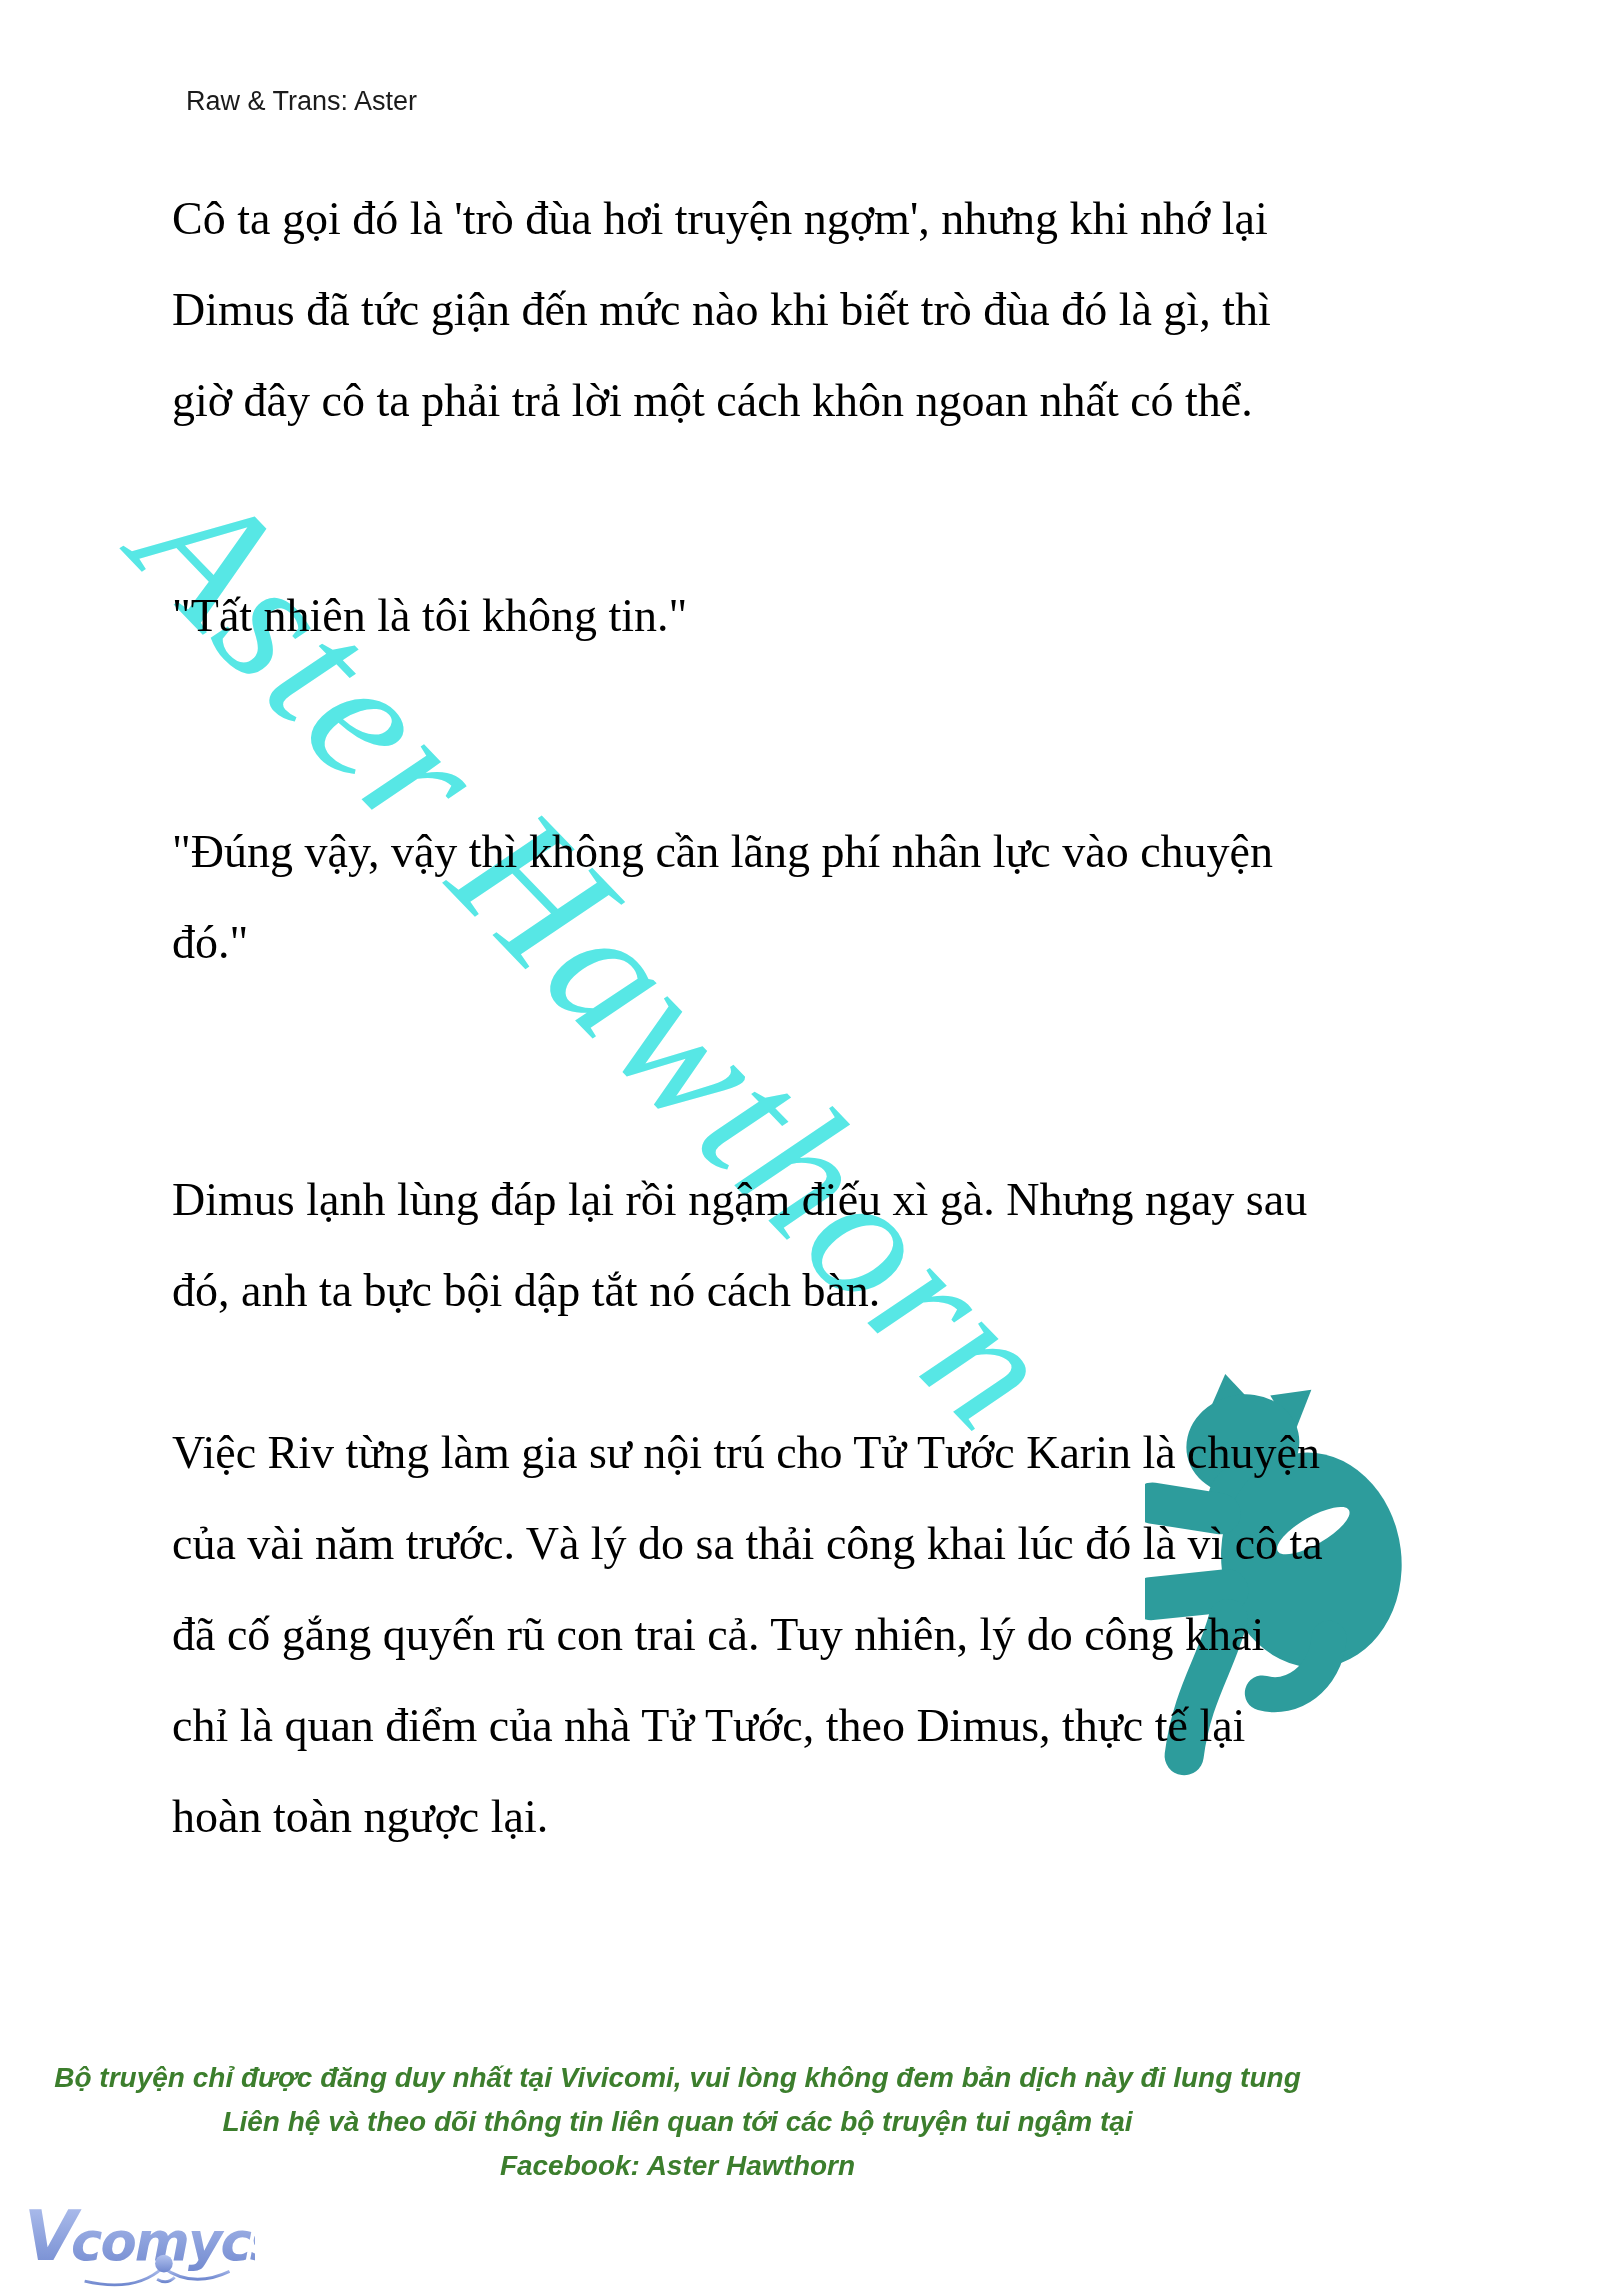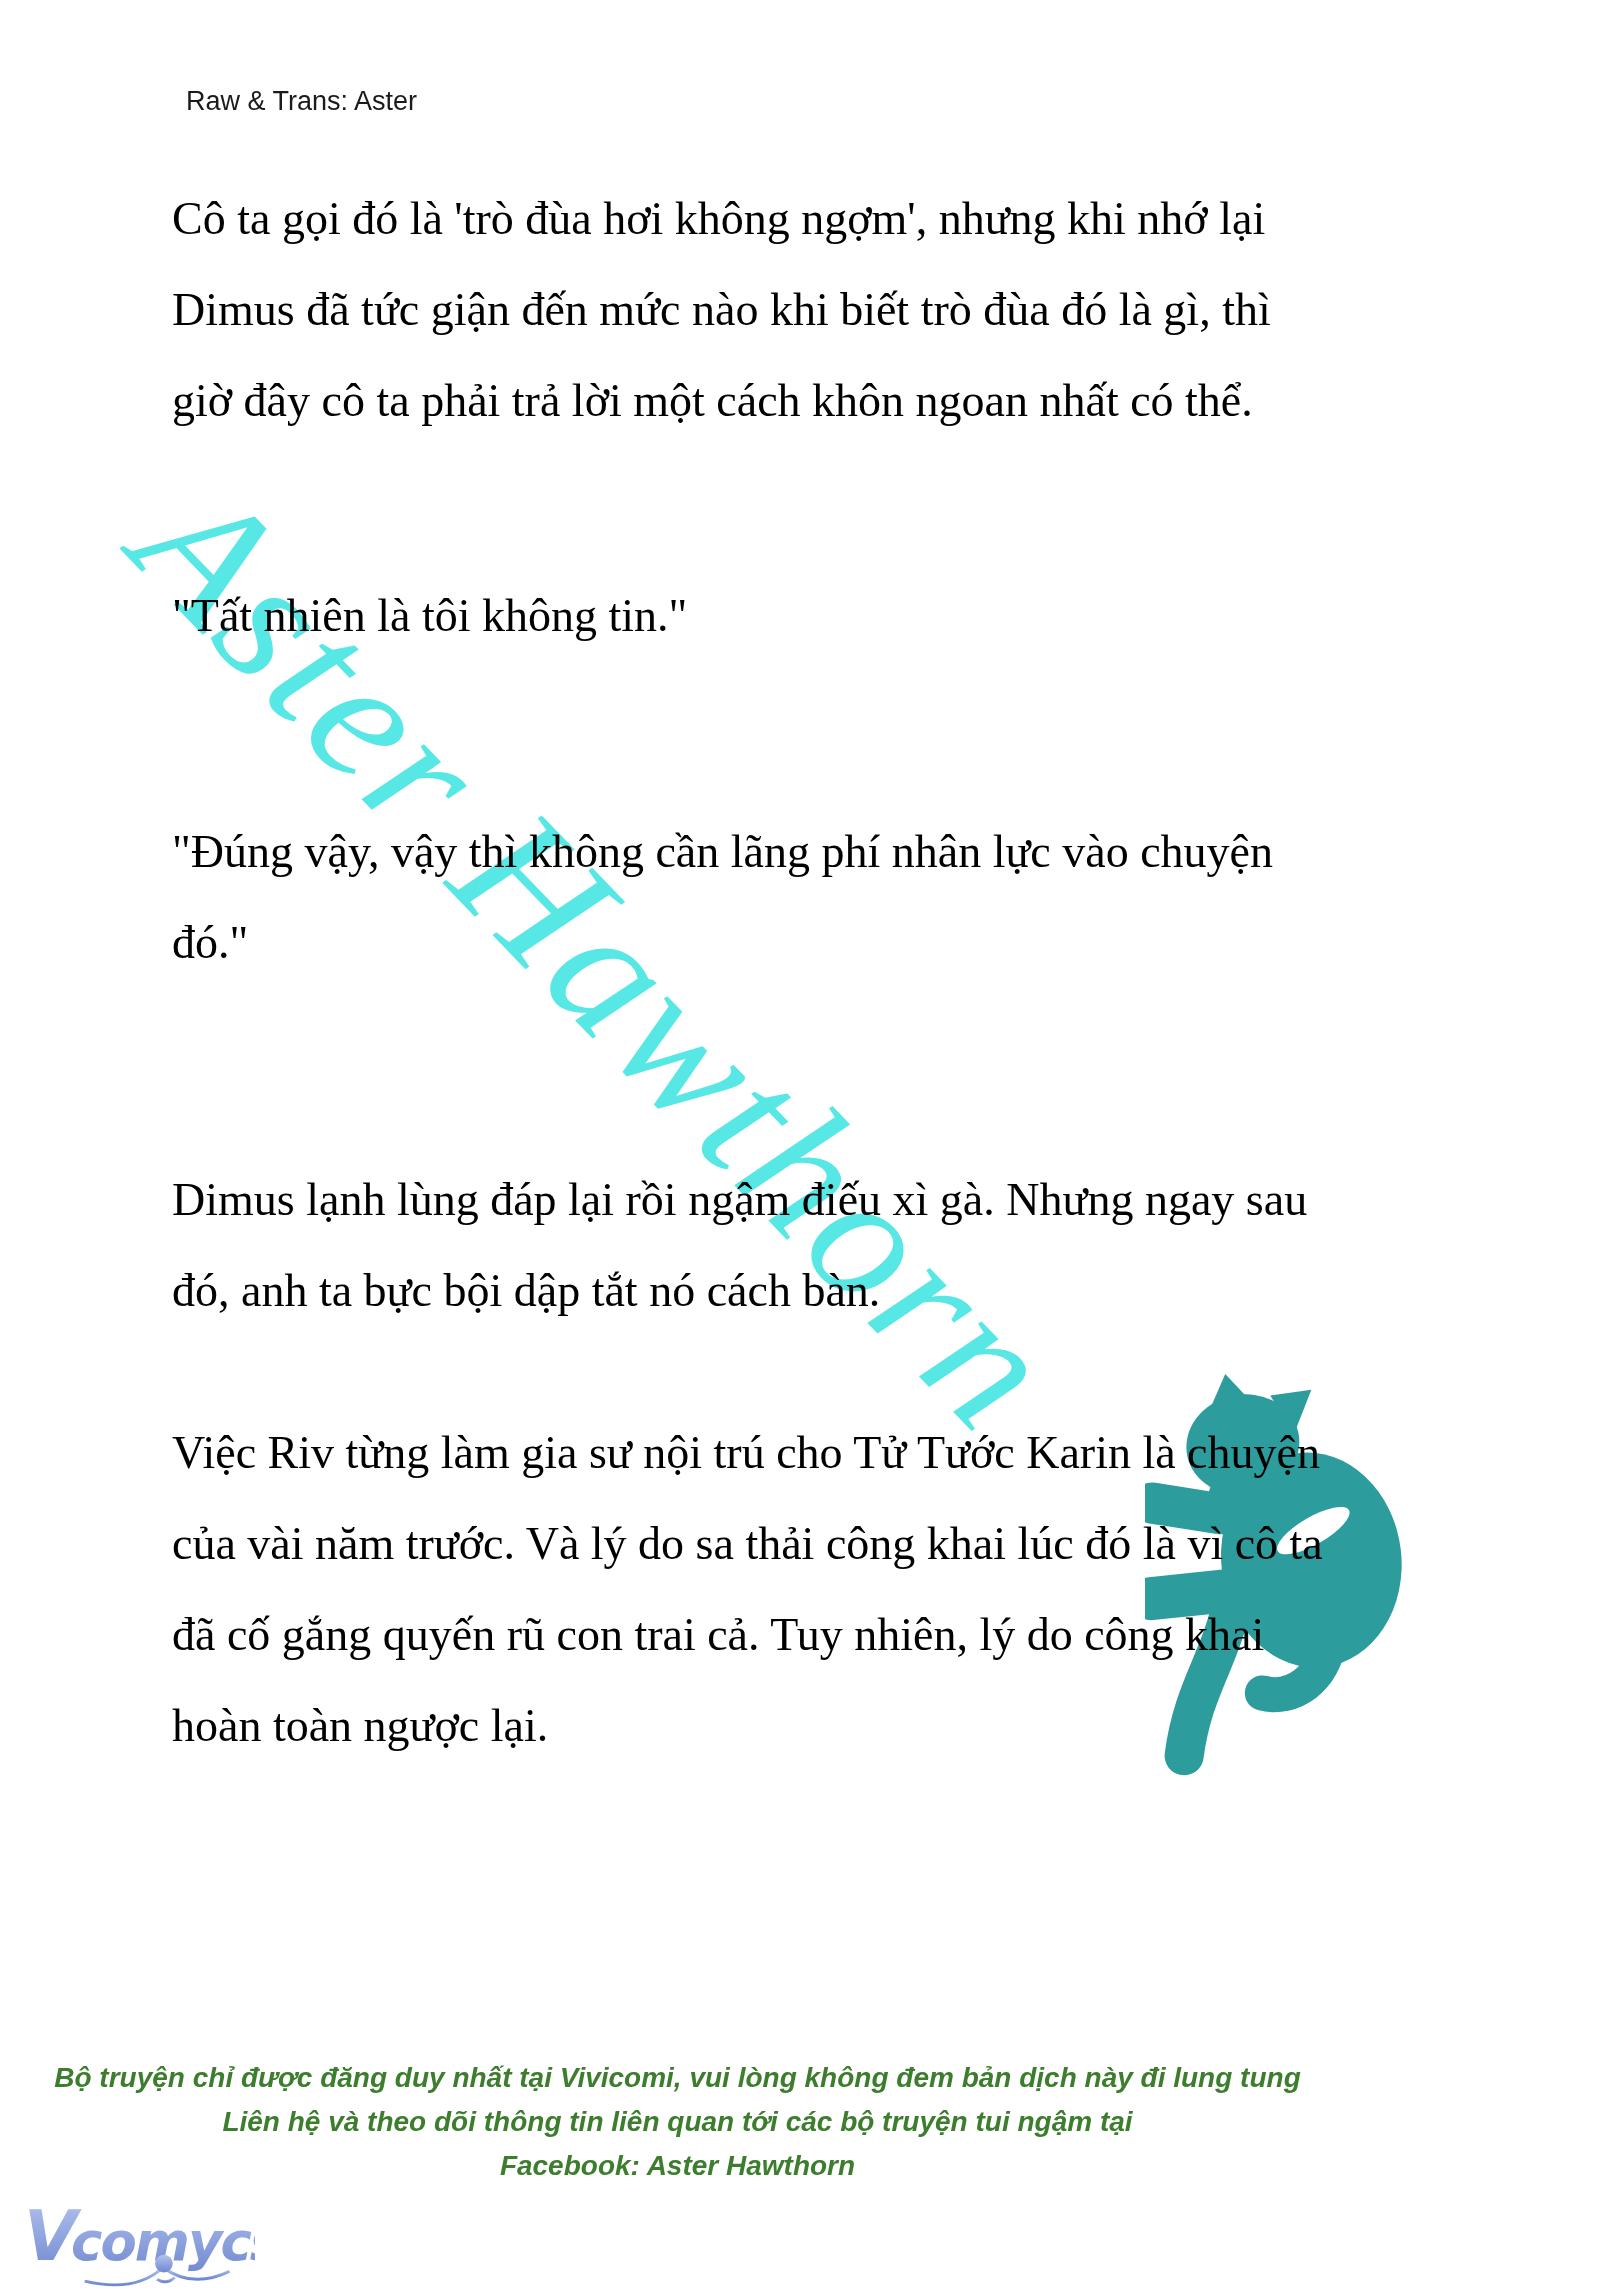--- a/index.html
+++ b/index.html
@@ -67,21 +67,21 @@
       <rect x="-16" y="206" width="122" height="44" rx="22" transform="rotate(-6 40 228)"></rect>
       <path d="M85,252 C72,300 48,330 40,392" fill="none" stroke="#2d9c9c" stroke-width="40" stroke-linecap="round"></path>
       <path d="M188,272 C184,314 150,336 120,328" fill="none" stroke="#2d9c9c" stroke-width="36" stroke-linecap="round"></path>
     </g>
     <ellipse cx="172" cy="162" rx="42" ry="14" fill="#ffffff" transform="rotate(-30 172 162)"></ellipse>
   </svg>
 
   <div class="doc-header">Raw &amp; Trans: Aster</div>
 
   <div class="para" id="p1">
-    <div class="line">Cô ta gọi đó là 'trò đùa hơi không ngợm', nhưng khi nhớ lại</div>
+    <div class="line">Cô ta gọi đó là 'trò đùa hơi truyện ngợm', nhưng khi nhớ lại</div>
     <div class="line">Dimus đã tức giận đến mức nào khi biết trò đùa đó là gì, thì</div>
     <div class="line">giờ đây cô ta phải trả lời một cách khôn ngoan nhất có thể.</div>
   </div>
 
   <div class="para" id="p2">
     <div class="line">"Tất nhiên là tôi không tin."</div>
   </div>
 
   <div class="para" id="p3">
     <div class="line">"Đúng vậy, vậy thì không cần lãng phí nhân lực vào chuyện</div>
@@ -90,20 +90,21 @@
 
   <div class="para" id="p4">
     <div class="line">Dimus lạnh lùng đáp lại rồi ngậm điếu xì gà. Nhưng ngay sau</div>
     <div class="line">đó, anh ta bực bội dập tắt nó cách bàn.</div>
   </div>
 
   <div class="para" id="p5">
     <div class="line">Việc Riv từng làm gia sư nội trú cho Tử Tước Karin là chuyện</div>
     <div class="line">của vài năm trước. Và lý do sa thải công khai lúc đó là vì cô ta</div>
     <div class="line">đã cố gắng quyến rũ con trai cả. Tuy nhiên, lý do công khai</div>
+    <div class="line">chỉ là quan điểm của nhà Tử Tước, theo Dimus, thực tế lại</div>
     <div class="line">hoàn toàn ngược lại.</div>
   </div>
 
   <div class="doc-footer" style="color: rgb(60, 126, 45);">
     <div>Bộ truyện chỉ được đăng duy nhất tại Vivicomi, vui lòng không đem bản dịch này đi lung tung</div>
     <div>Liên hệ và theo dõi thông tin liên quan tới các bộ truyện tui ngậm tại</div>
     <div>Facebook: Aster Hawthorn</div>
   </div>
 
   <svg class="logo" width="235" height="93" viewBox="0 0 240 95" xmlns="http://www.w3.org/2000/svg">

